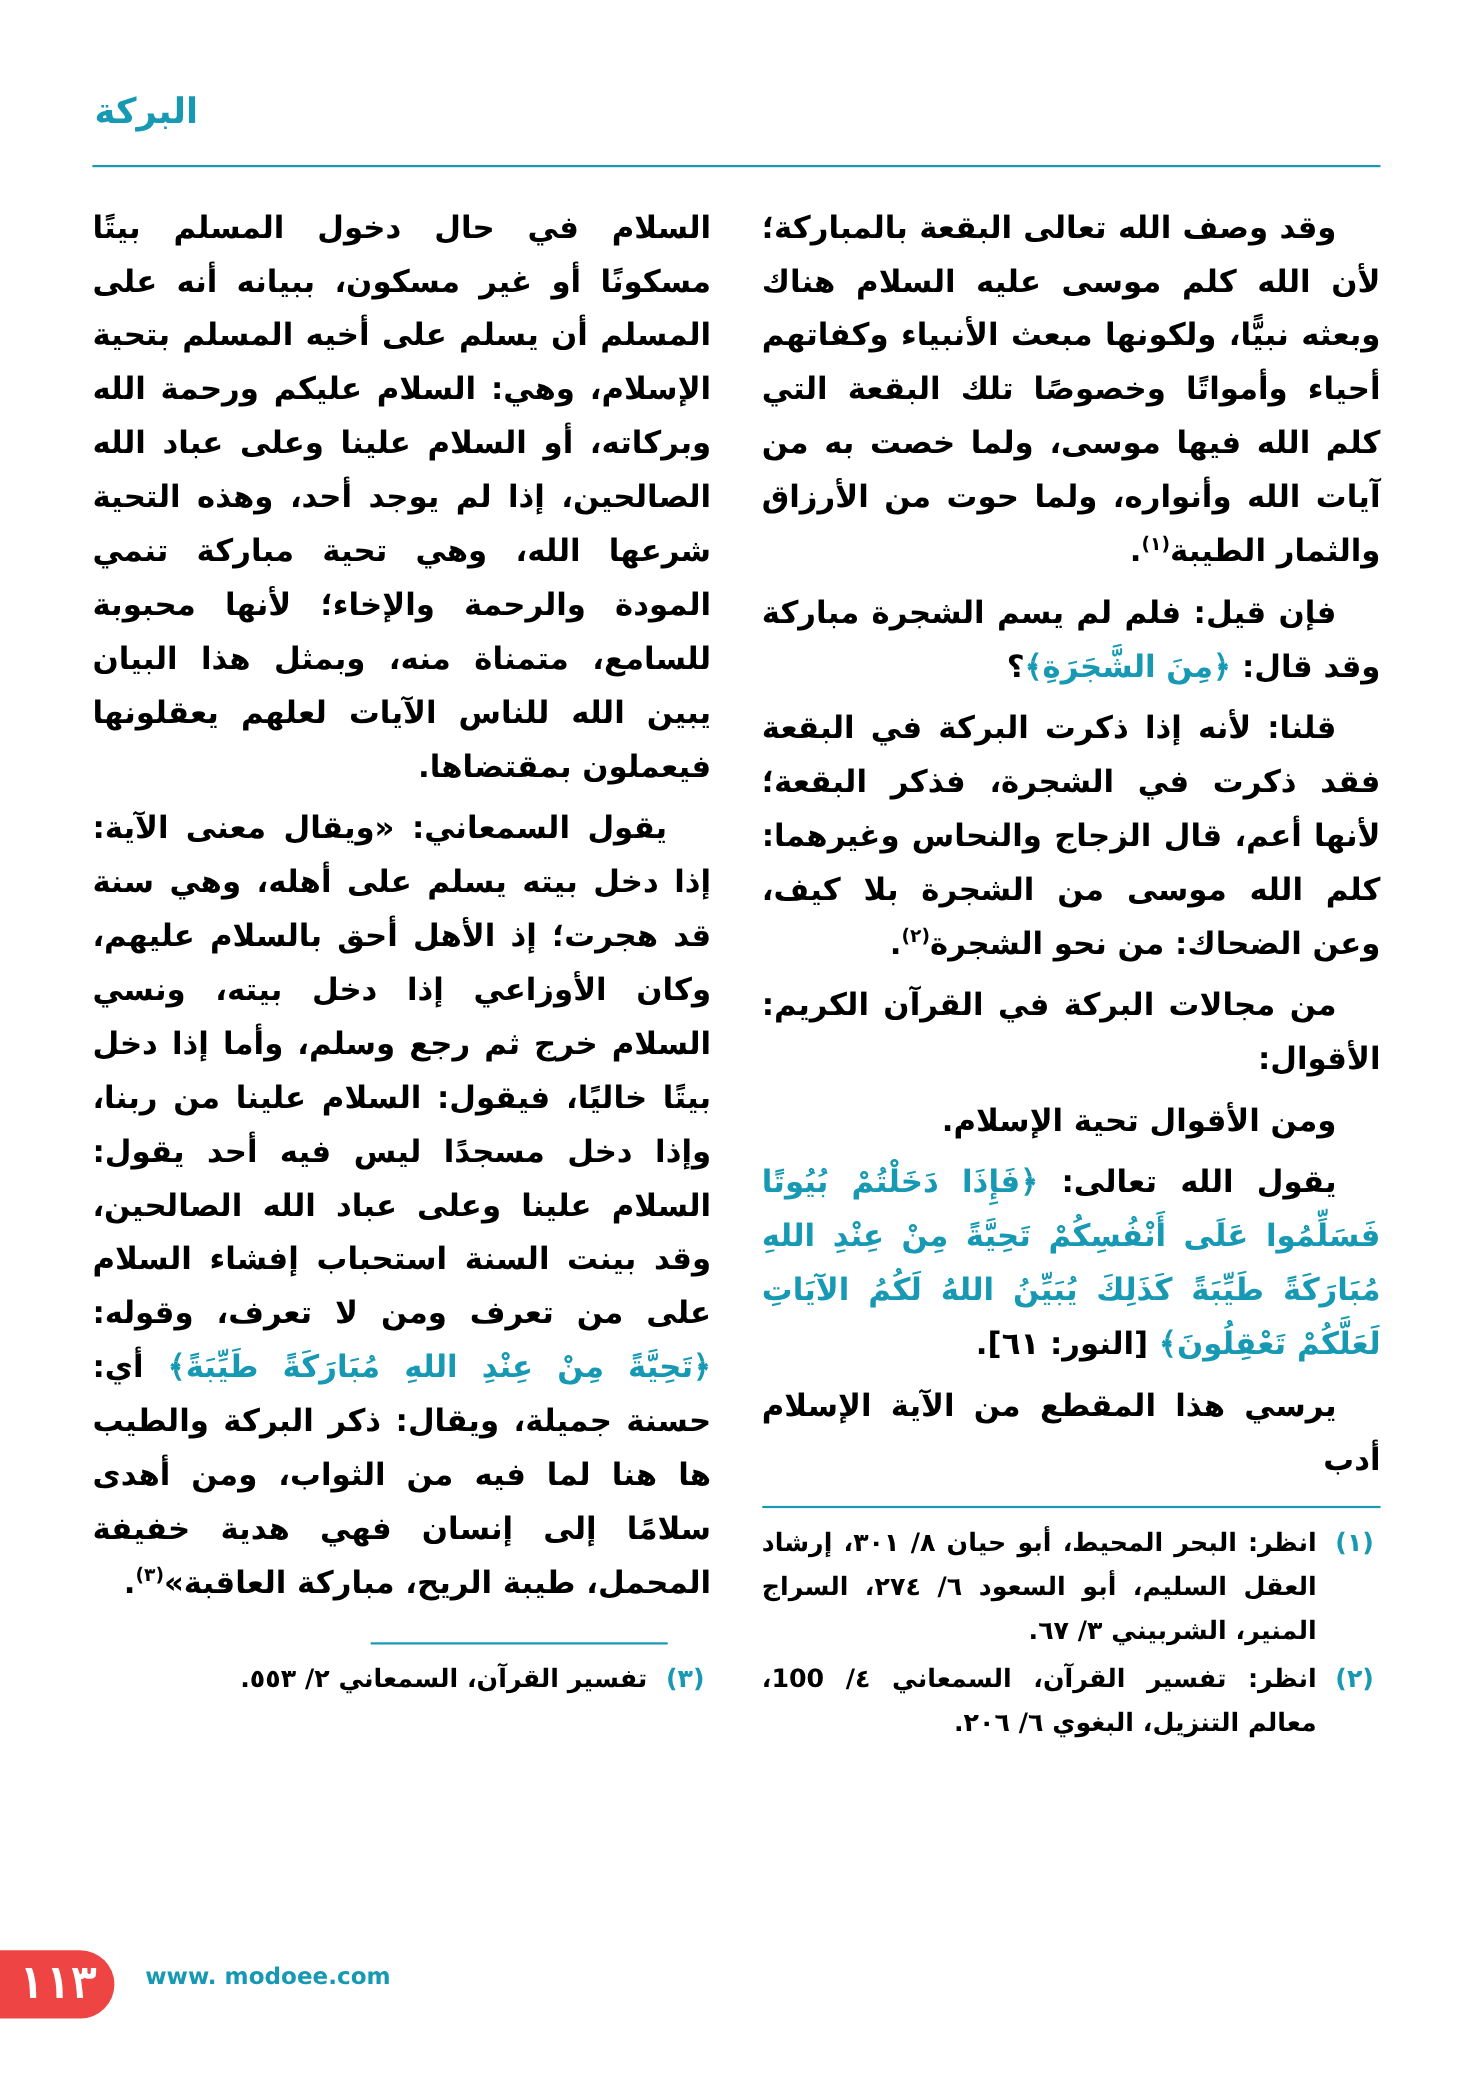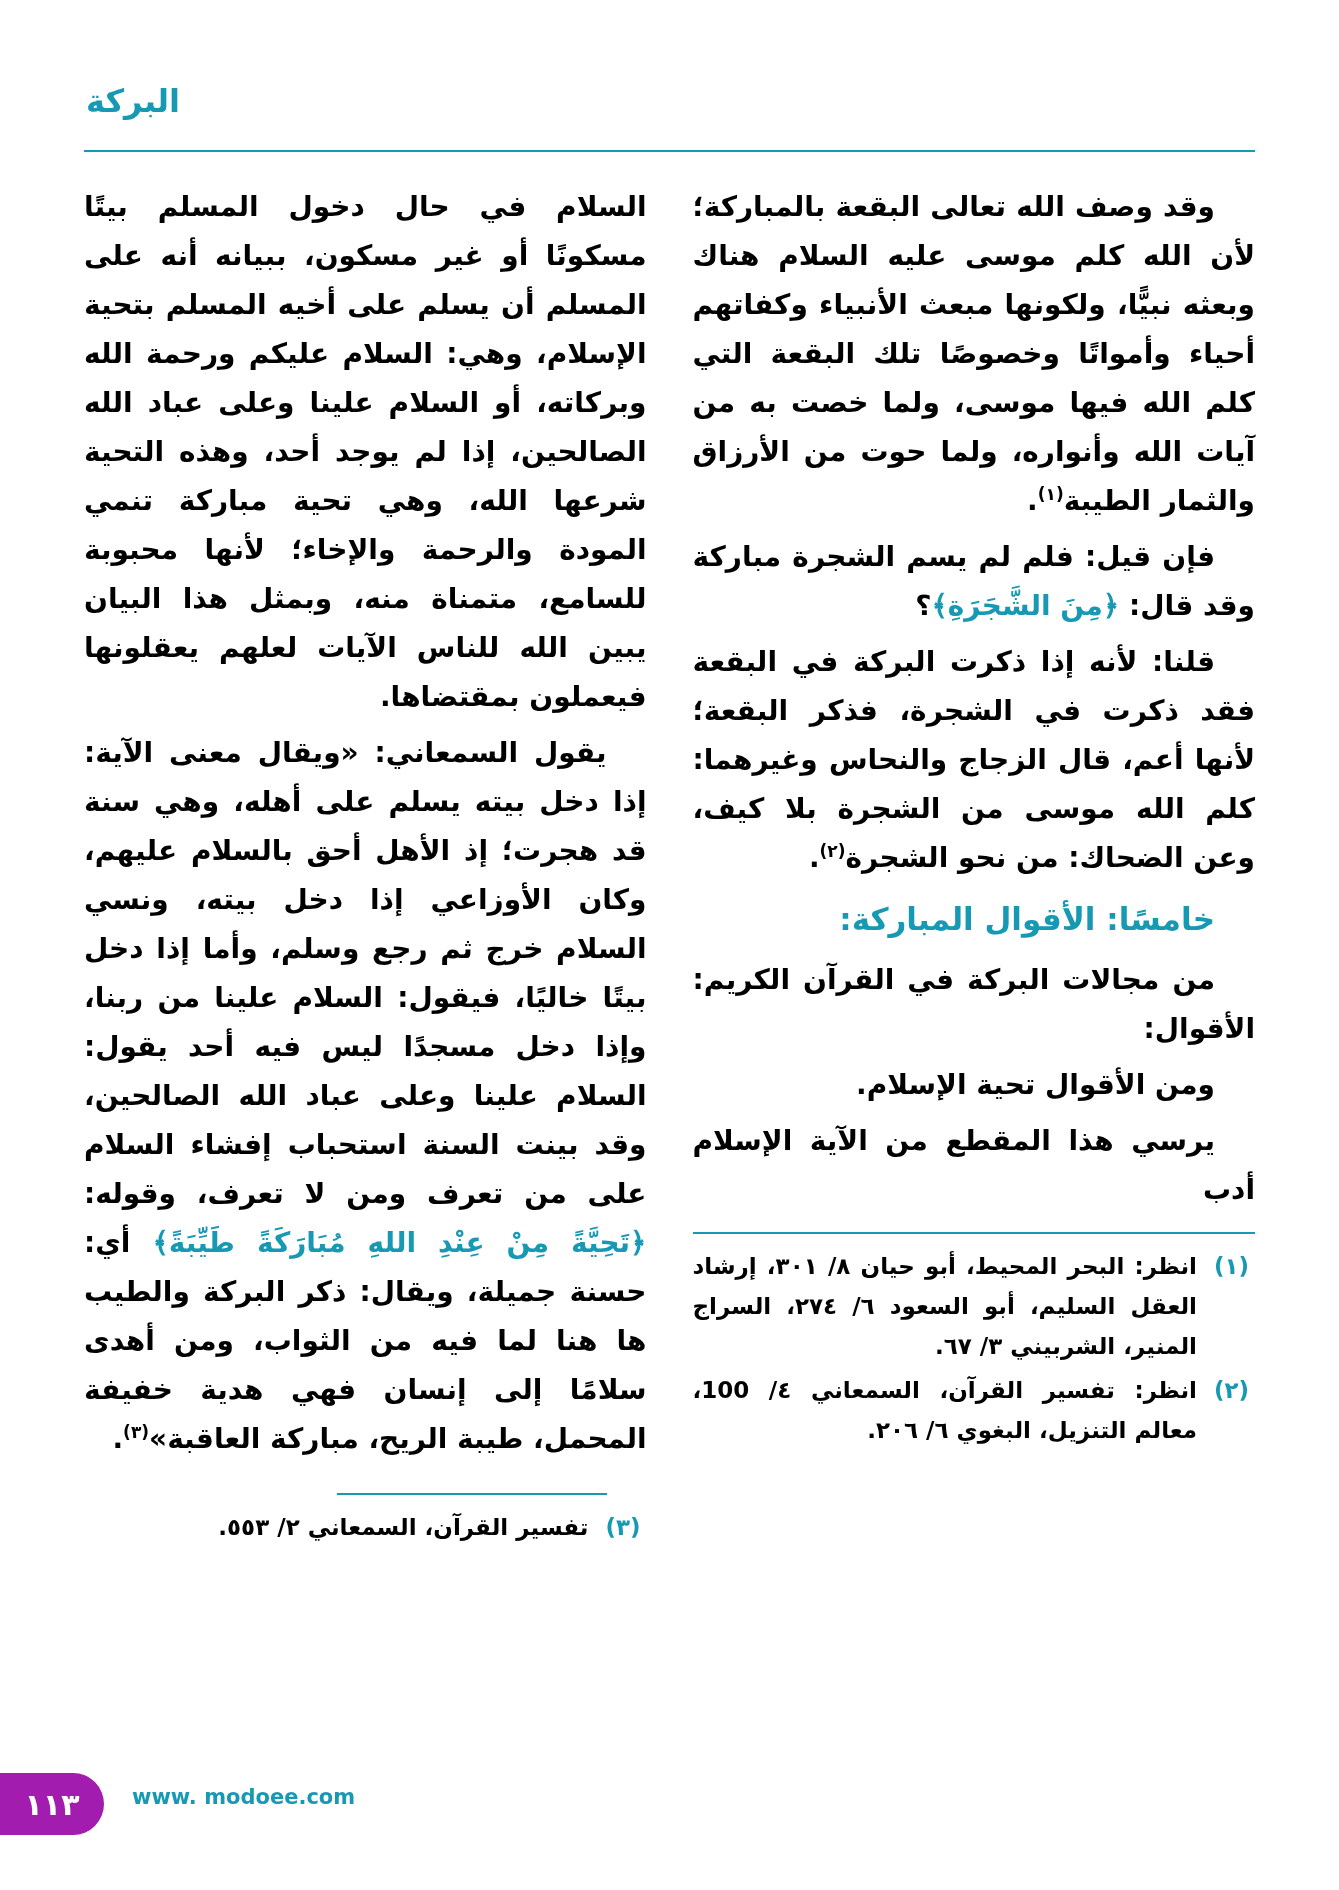--- a/index.html
+++ b/index.html
@@ -45,23 +45,23 @@
   .fn-rule.full { width:100%; }
   .fn-rule.half { width:48%; margin-right:40px; }
   .footnote { position:relative; padding-right:58px; text-align:justify; margin-bottom:4px; }
   .fn-marker { position:absolute; right:6px; top:0; color:#1799b4; }
   .footnotes-left { margin-top:30px; }
 
   
   .page-footer { position:absolute; left:0; right:0; bottom:55px; height:62px; }
   .page-num-tab {
     position:absolute; left:0; top:0; width:104px; height:62px;
-    background:#a21caf; border-radius:0 31px 31px 0;
+    background:#ef4444; border-radius:0 31px 31px 0;
     color:#fff; display:flex; align-items:center; justify-content:center;
-    font-size:30px; font-weight:bold;
+    font-size:40px; font-weight:bold;font-family:Liberation Mono, monospace;
   }
   .site-url {
     position:absolute; left:132px; top:12px;
     color:#1799b4; font-size:21px; font-weight:bold; direction:ltr;
   }
 </style>
 </head>
 <body>
 
 <div class="page">
@@ -74,26 +74,26 @@
   <main class="columns">
 
     <section class="col">
 
       <p class="para indent"><span>وقد وصف الله تعالى البقعة بالمباركة؛ لأن الله كلم موسى عليه السلام هناك وبعثه نبيًّا، ولكونها مبعث الأنبياء وكفاتهم أحياء وأمواتًا وخصوصًا تلك البقعة التي كلم الله فيها موسى، ولما خصت به من آيات الله وأنواره، ولما حوت من الأرزاق والثمار الطيبة</span><sup class="fnref">(١)</sup><span>.</span></p>
 
       <p class="para indent"><span>فإن قيل: فلم لم يسم الشجرة مباركة وقد قال: </span><span class="quran">﴿مِنَ الشَّجَرَةِ﴾</span><span>؟</span></p>
 
       <p class="para indent"><span>قلنا: لأنه إذا ذكرت البركة في البقعة فقد ذكرت في الشجرة، فذكر البقعة؛ لأنها أعم، قال الزجاج والنحاس وغيرهما: كلم الله موسى من الشجرة بلا كيف، وعن الضحاك: من نحو الشجرة</span><sup class="fnref">(٢)</sup><span>.</span></p>
 
-      <h2 class="section-heading">خامسًا: الأقوال المباركة:</h2>
 
       <p class="para indent">من مجالات البركة في القرآن الكريم: الأقوال:</p>
 
       <p class="para indent">ومن الأقوال تحية الإسلام.</p>
 
+      <p class="para indent"><span>يقول الله تعالى: </span><span class="quran">﴿فَإِذَا دَخَلْتُمْ بُيُوتًا فَسَلِّمُوا عَلَى أَنْفُسِكُمْ تَحِيَّةً مِنْ عِنْدِ اللهِ مُبَارَكَةً طَيِّبَةً كَذَلِكَ يُبَيِّنُ اللهُ لَكُمُ الآيَاتِ لَعَلَّكُمْ تَعْقِلُونَ﴾</span><span> [النور: ٦١].</span></p>
 
       <p class="para indent">يرسي هذا المقطع من الآية الإسلام أدب</p>
 
       <div class="footnotes">
         <div class="fn-rule full"></div>
         <div class="footnote">
           <span class="fn-marker">(١)</span>
           <span class="fn-text">انظر: البحر المحيط، أبو حيان ٨/ ٣٠١، إرشاد العقل السليم، أبو السعود ٦/ ٢٧٤، السراج المنير، الشربيني ٣/ ٦٧.</span>
         </div>
         <div class="footnote">

